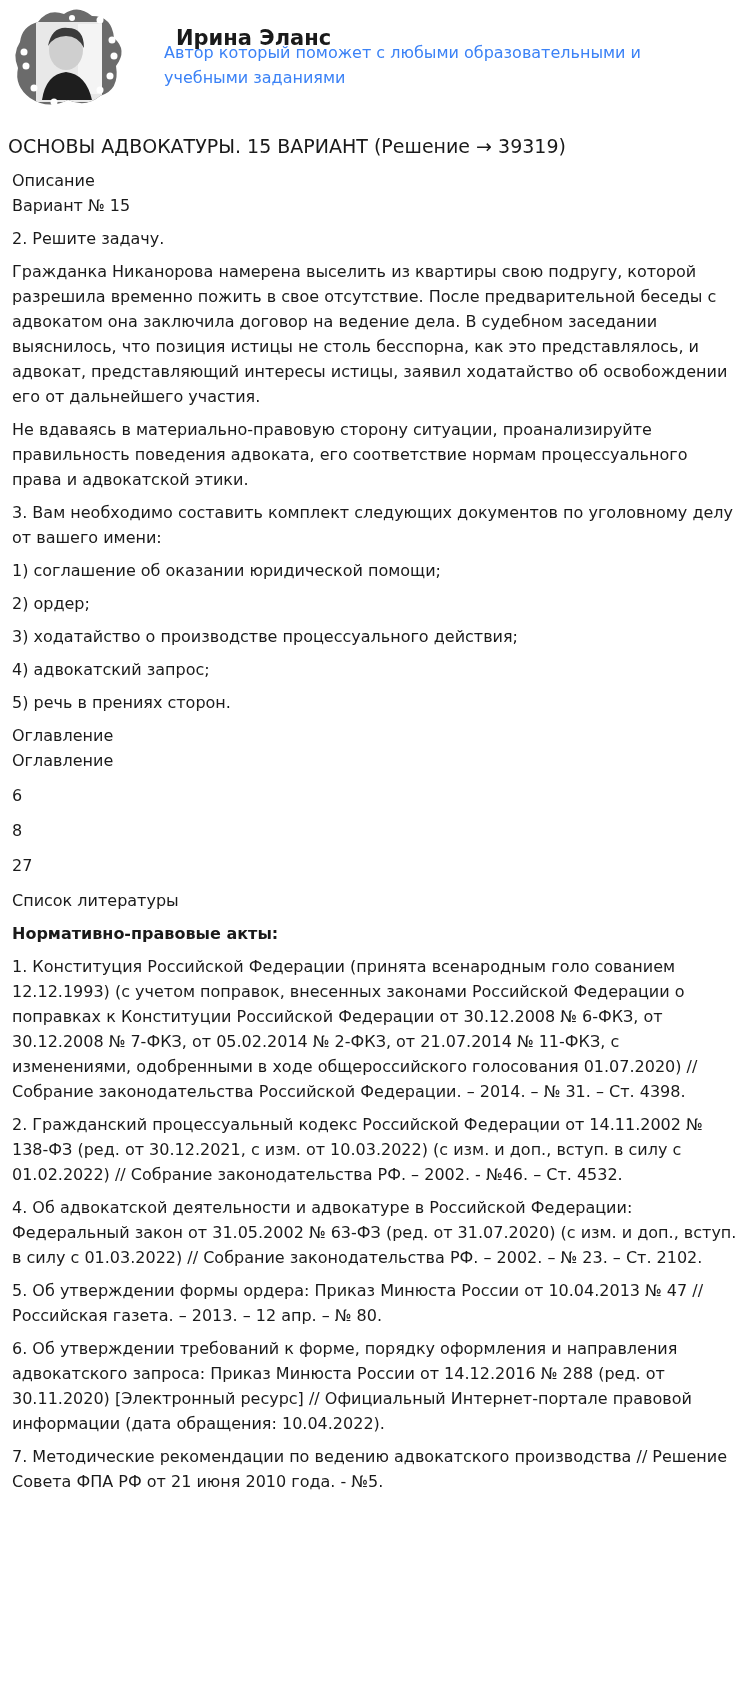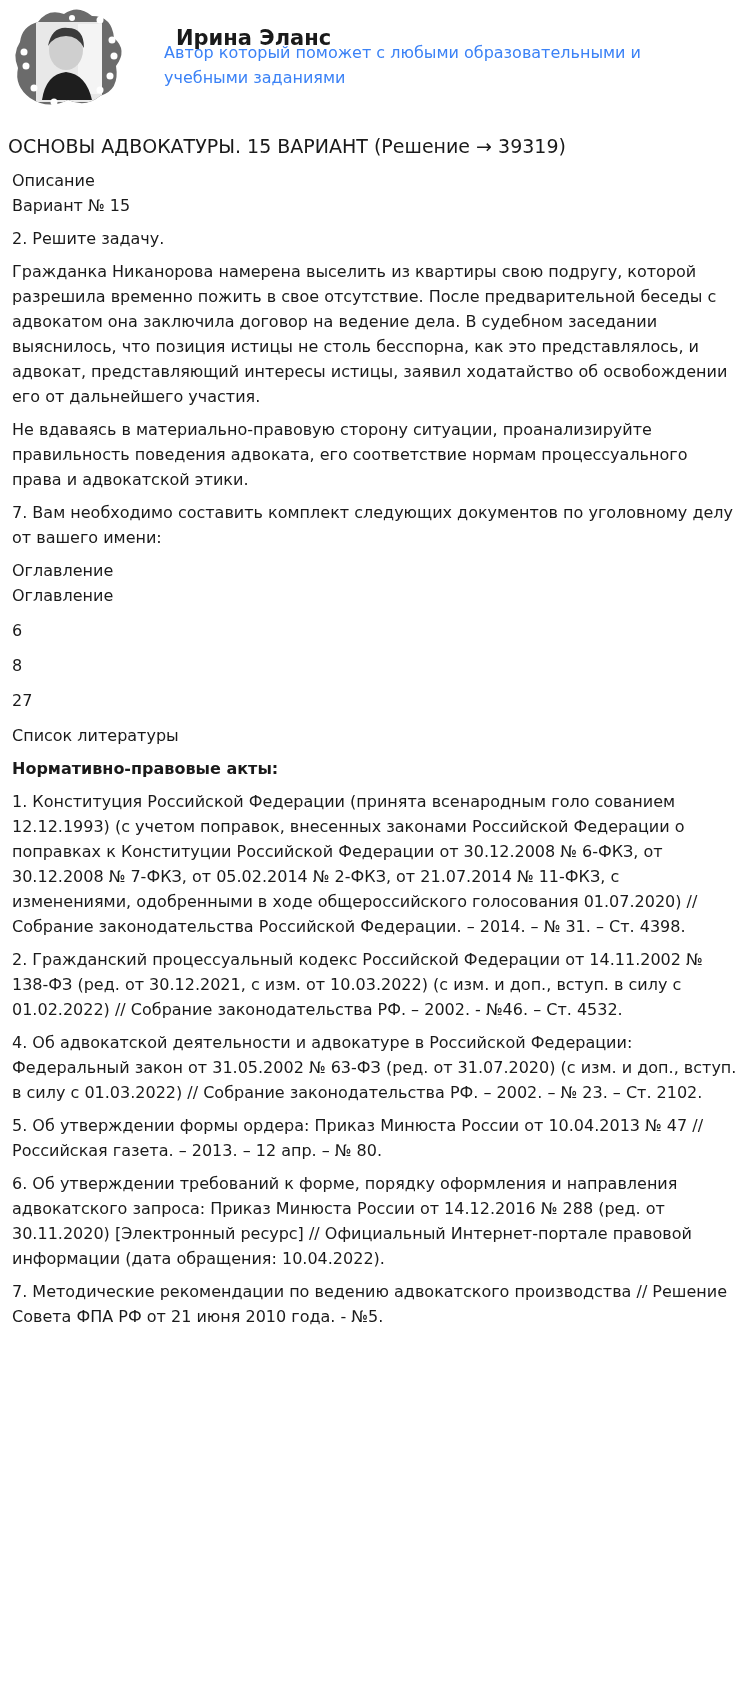--- a/index.html
+++ b/index.html
@@ -90,22 +90,29 @@
 </div>
 
 <h1 class="doc-title">ОСНОВЫ АДВОКАТУРЫ. 15 ВАРИАНТ (Решение → 39319)</h1>
 
 <div class="content">
   <p class="line after-title">Описание</p>
   <p class="line">Вариант № 15</p>
   <p class="para">2. Решите задачу.</p>
   <p class="para">Гражданка Никанорова намерена выселить из квартиры свою подругу, которой разрешила временно пожить в свое отсутствие. После предварительной беседы с адвокатом она заключила договор на ведение дела. В судебном заседании выяснилось, что позиция истицы не столь бесспорна, как это представлялось, и адвокат, представляющий интересы истицы, заявил ходатайство об освобождении его от дальнейшего участия.</p>
   <p class="para">Не вдаваясь в материально-правовую сторону ситуации, проанализируйте правильность поведения адвоката, его соответствие нормам процессуального права и адвокатской этики.</p>
-  <p class="para">7. Вам необходимо составить комплект следующих документов по уголовному делу от вашего имени:</p>
+  <p class="para">3. Вам необходимо составить комплект следующих документов по уголовному делу от вашего имени:</p>
 
+  <div>
+    <p class="para">1) соглашение об оказании юридической помощи;</p>
+    <p class="para">2) ордер;</p>
+    <p class="para">3) ходатайство о производстве процессуального действия;</p>
+    <p class="para">4) адвокатский запрос;</p>
+    <p class="para">5) речь в прениях сторон.</p>
+  </div>
 
   <p class="para">Оглавление</p>
   <p class="line">Оглавление</p>
   <p class="toc-num">6</p>
   <p class="toc-num">8</p>
   <p class="toc-num">27</p>
 
   <p class="para" style="margin-top:10px">Список литературы</p>
   <p class="para bold">Нормативно-правовые акты:</p>
 

